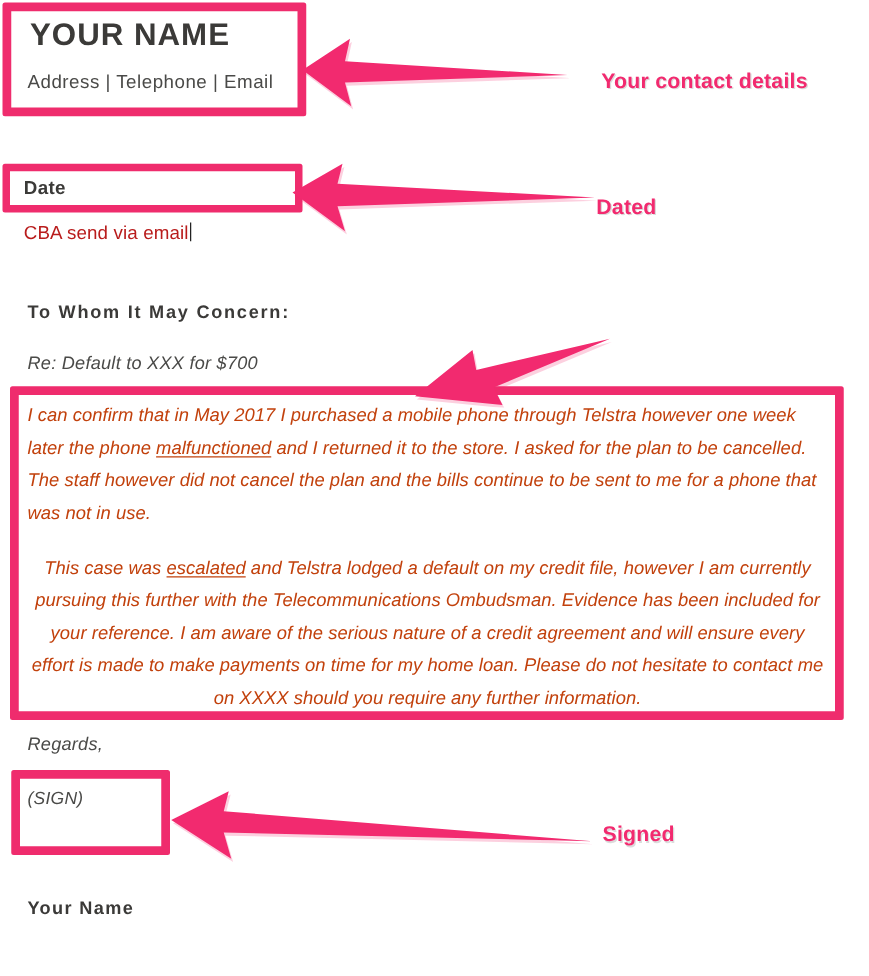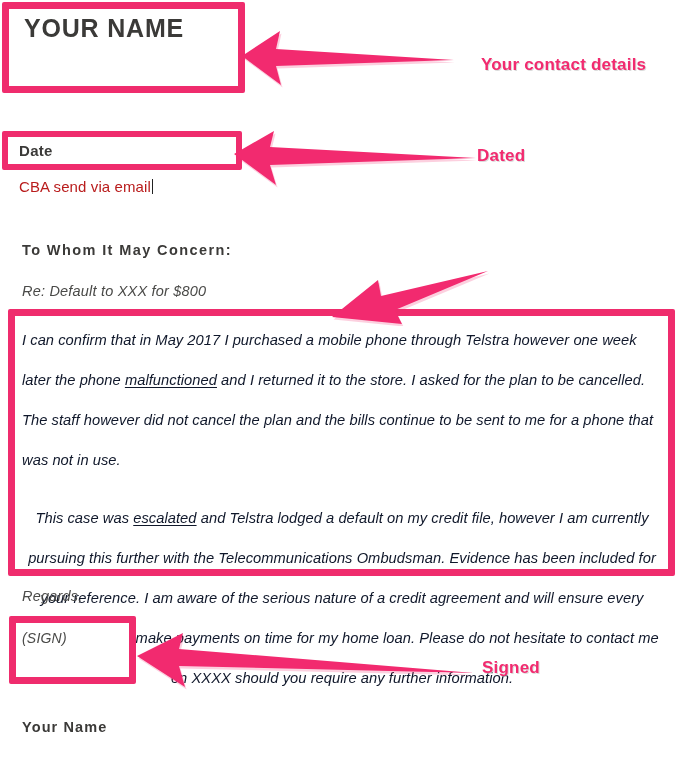--- a/index.html
+++ b/index.html
@@ -101,22 +101,22 @@
     letter-spacing: 0.2px;
     color: #4a4a48;
   }
   .body-text {
     position: absolute;
     left: 22px;
     top: 320px;
     width: 640px;
     font-size: 14.7px;
     font-style: italic;
-    line-height: 40px;
-    color: #0f172a;
+    line-height: 26px;
+    color: #c2410c;
     letter-spacing: 0.05px;
   }
   .body-text p {
     margin: 0 0 18px 0;
   }
   .body-text p:last-child { margin-bottom: 0; text-align: center; }
   .body-text u {
     text-decoration: underline;
     text-underline-offset: 2px;
   }
@@ -153,49 +153,50 @@
   .anno {
     position: absolute;
     font-size: 17px;
     font-weight: 700;
     color: #f22a6f;
     letter-spacing: 0.2px;
     white-space: nowrap;
     text-shadow: 1px 1px 0 rgba(190,190,190,0.55);
   }
   #anno-contact  { left: 481px; top: 55px; }
-  #anno-dated    { left: 477px; top: 146px; }
+  #anno-dated    { left: 477px; top: 156px; }
   #anno-detail   { left: 466px; top: 266px; }
   #anno-signed   { left: 482px; top: 658px; }
 
   
   .arrow {
     position: absolute;
     pointer-events: none;
   }
   #arrow-1 { left: 240px; top: 26px;  width: 215px; height: 64px; }
   #arrow-2 { left: 232px; top: 128px; width: 245px; height: 62px; }
   #arrow-3 { left: 330px; top: 270px; width: 160px; height: 56px; }
   #arrow-4 { left: 135px; top: 630px; width: 340px; height: 64px; }
 </style>
 </head>
 <body>
 
 <div id="page">
 
   <div class="hl-box" id="header-box"></div>
   <div class="name-title">YOUR NAME</div>
+  <div class="contact-line">Address  |  Telephone  |  Email</div>
 
   <div class="hl-box thin" id="date-box"></div>
   <div class="date-label">Date</div>
 
   <div class="cba-line"><span>CBA send via email</span><span class="caret"></span></div>
 
   <div class="salutation">To Whom It May Concern:</div>
-  <div class="subject">Re: Default to XXX for $800</div>
+  <div class="subject">Re: Default to XXX for $700</div>
 
   <div class="hl-box" id="body-box"></div>
   <div class="body-text">
     <p><span>I can confirm that in May 2017 I purchased a mobile phone through Telstra however one week later the phone </span><u>malfunctioned</u><span> and I returned it to the store. I asked for the plan to be cancelled. The staff however did not cancel the plan and the bills continue to be sent to me for a phone that was not in use.</span></p>
     <p><span>This case was </span><u>escalated</u><span> and Telstra lodged a default on my credit file, however I am currently pursuing this further with the Telecommunications Ombudsman. Evidence has been included for your reference. I am aware of the serious nature of a credit agreement and will ensure every effort is made to make payments on time for my home loan. Please do not hesitate to contact me on XXXX should you require any further information.</span></p>
   </div>
 
   <div class="regards">Regards,</div>
   <div class="hl-box" id="sign-box"></div>
   <div class="sign-text">(SIGN)</div>

